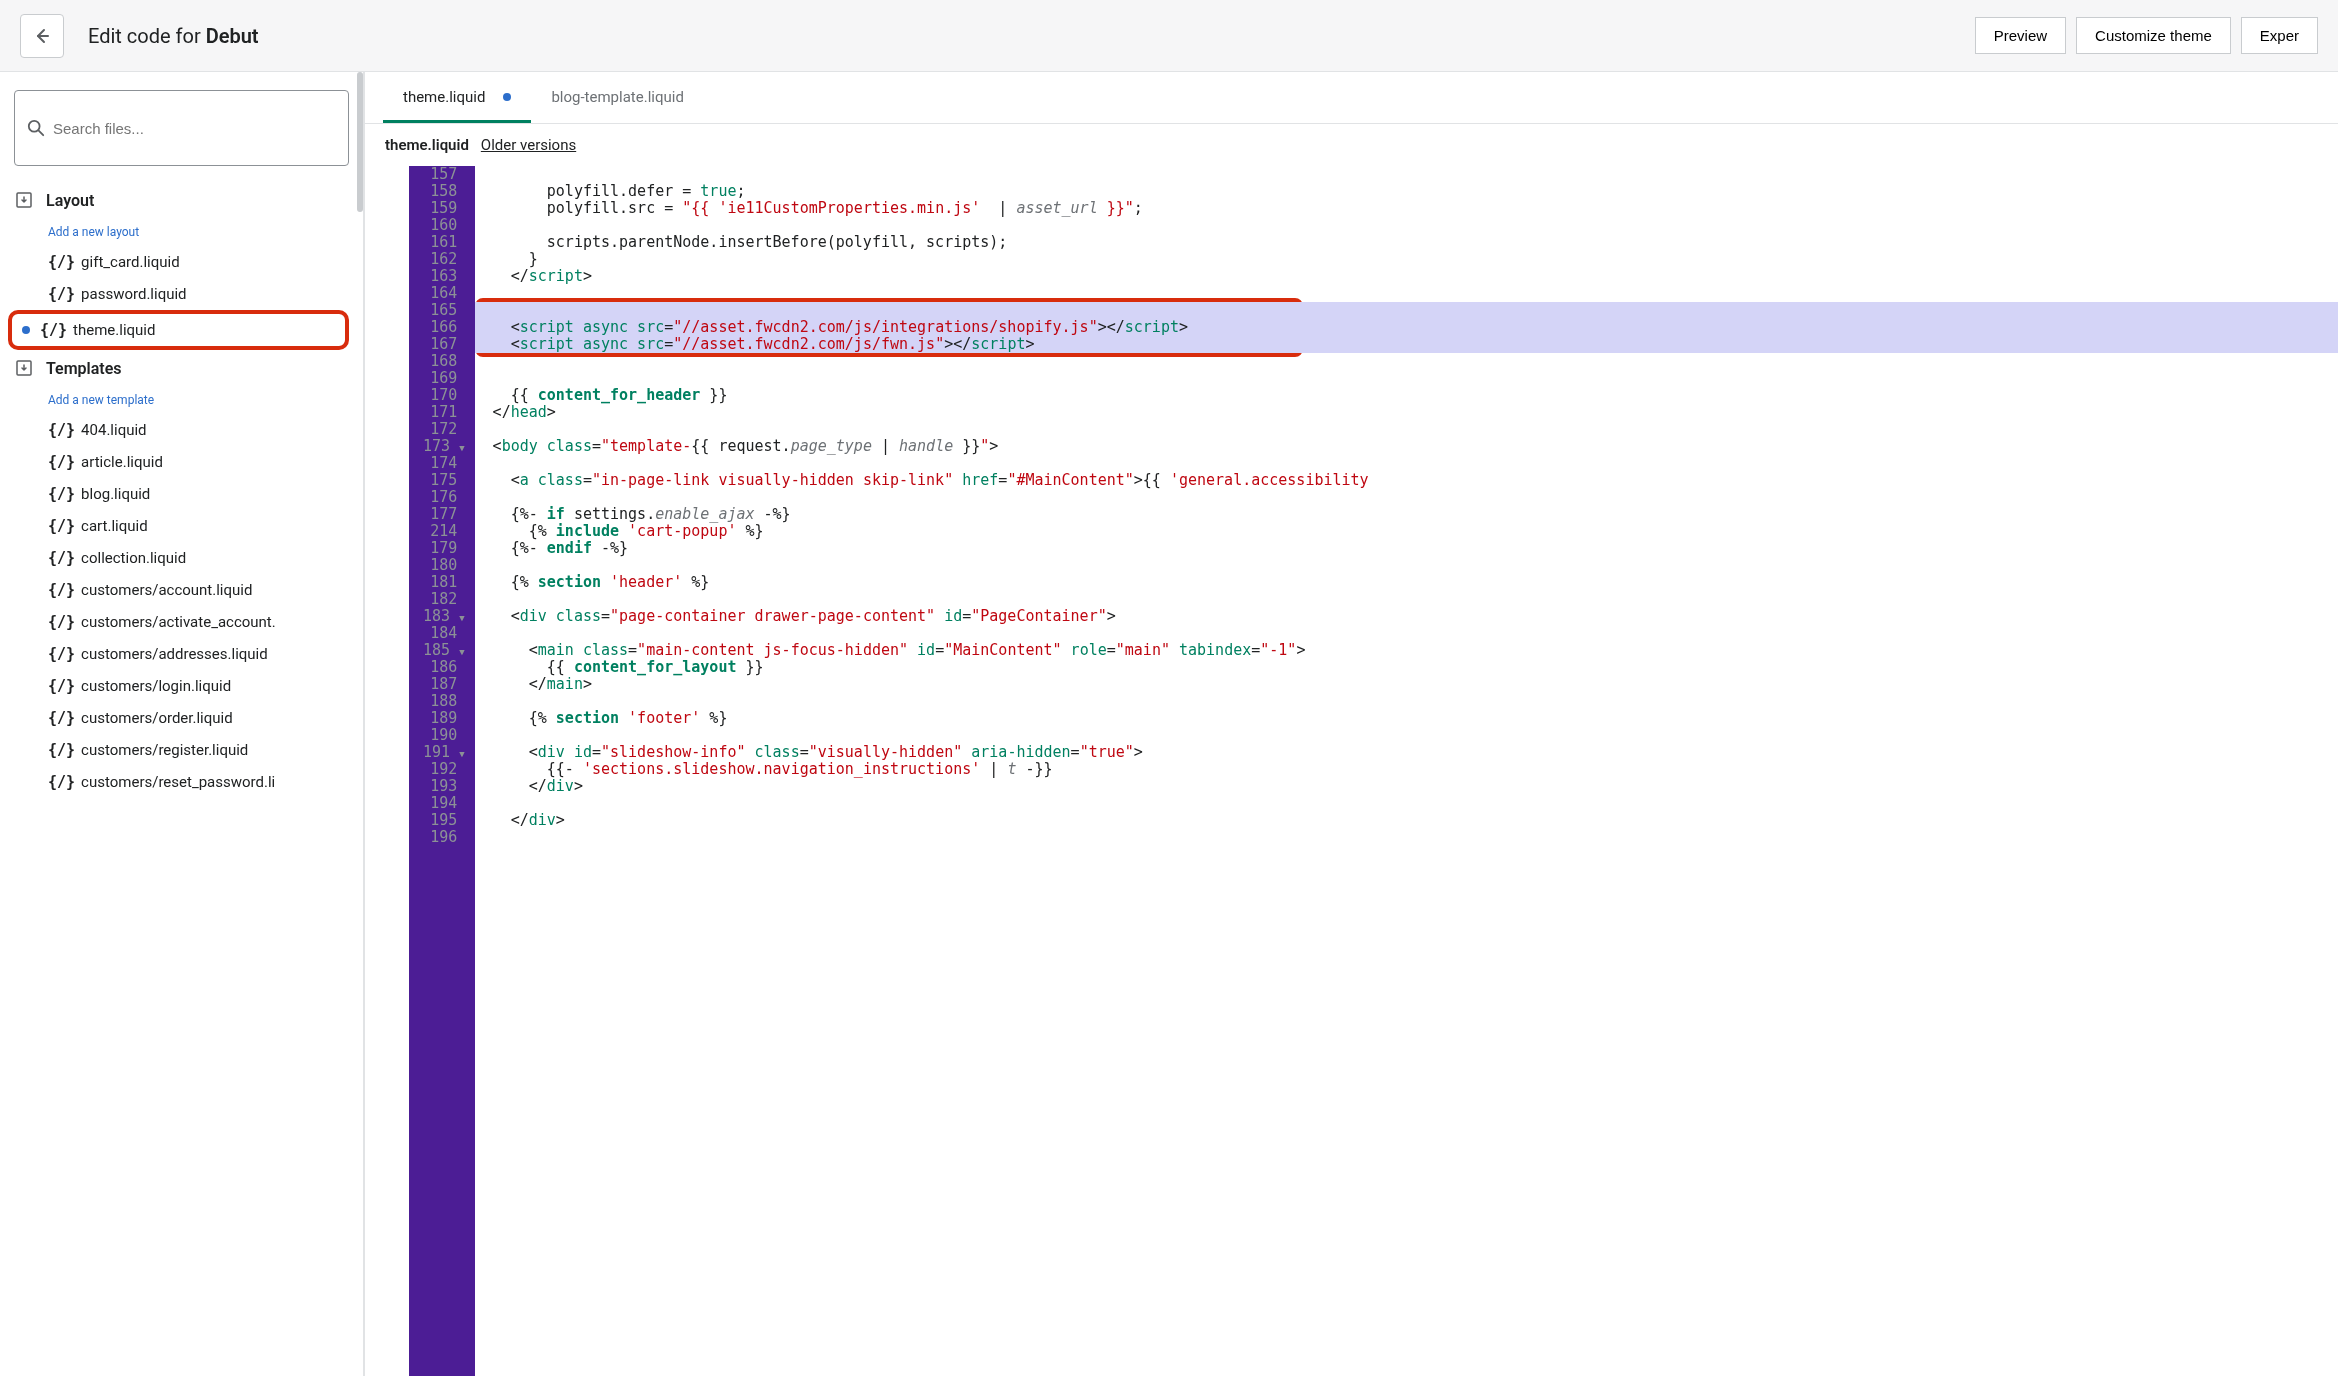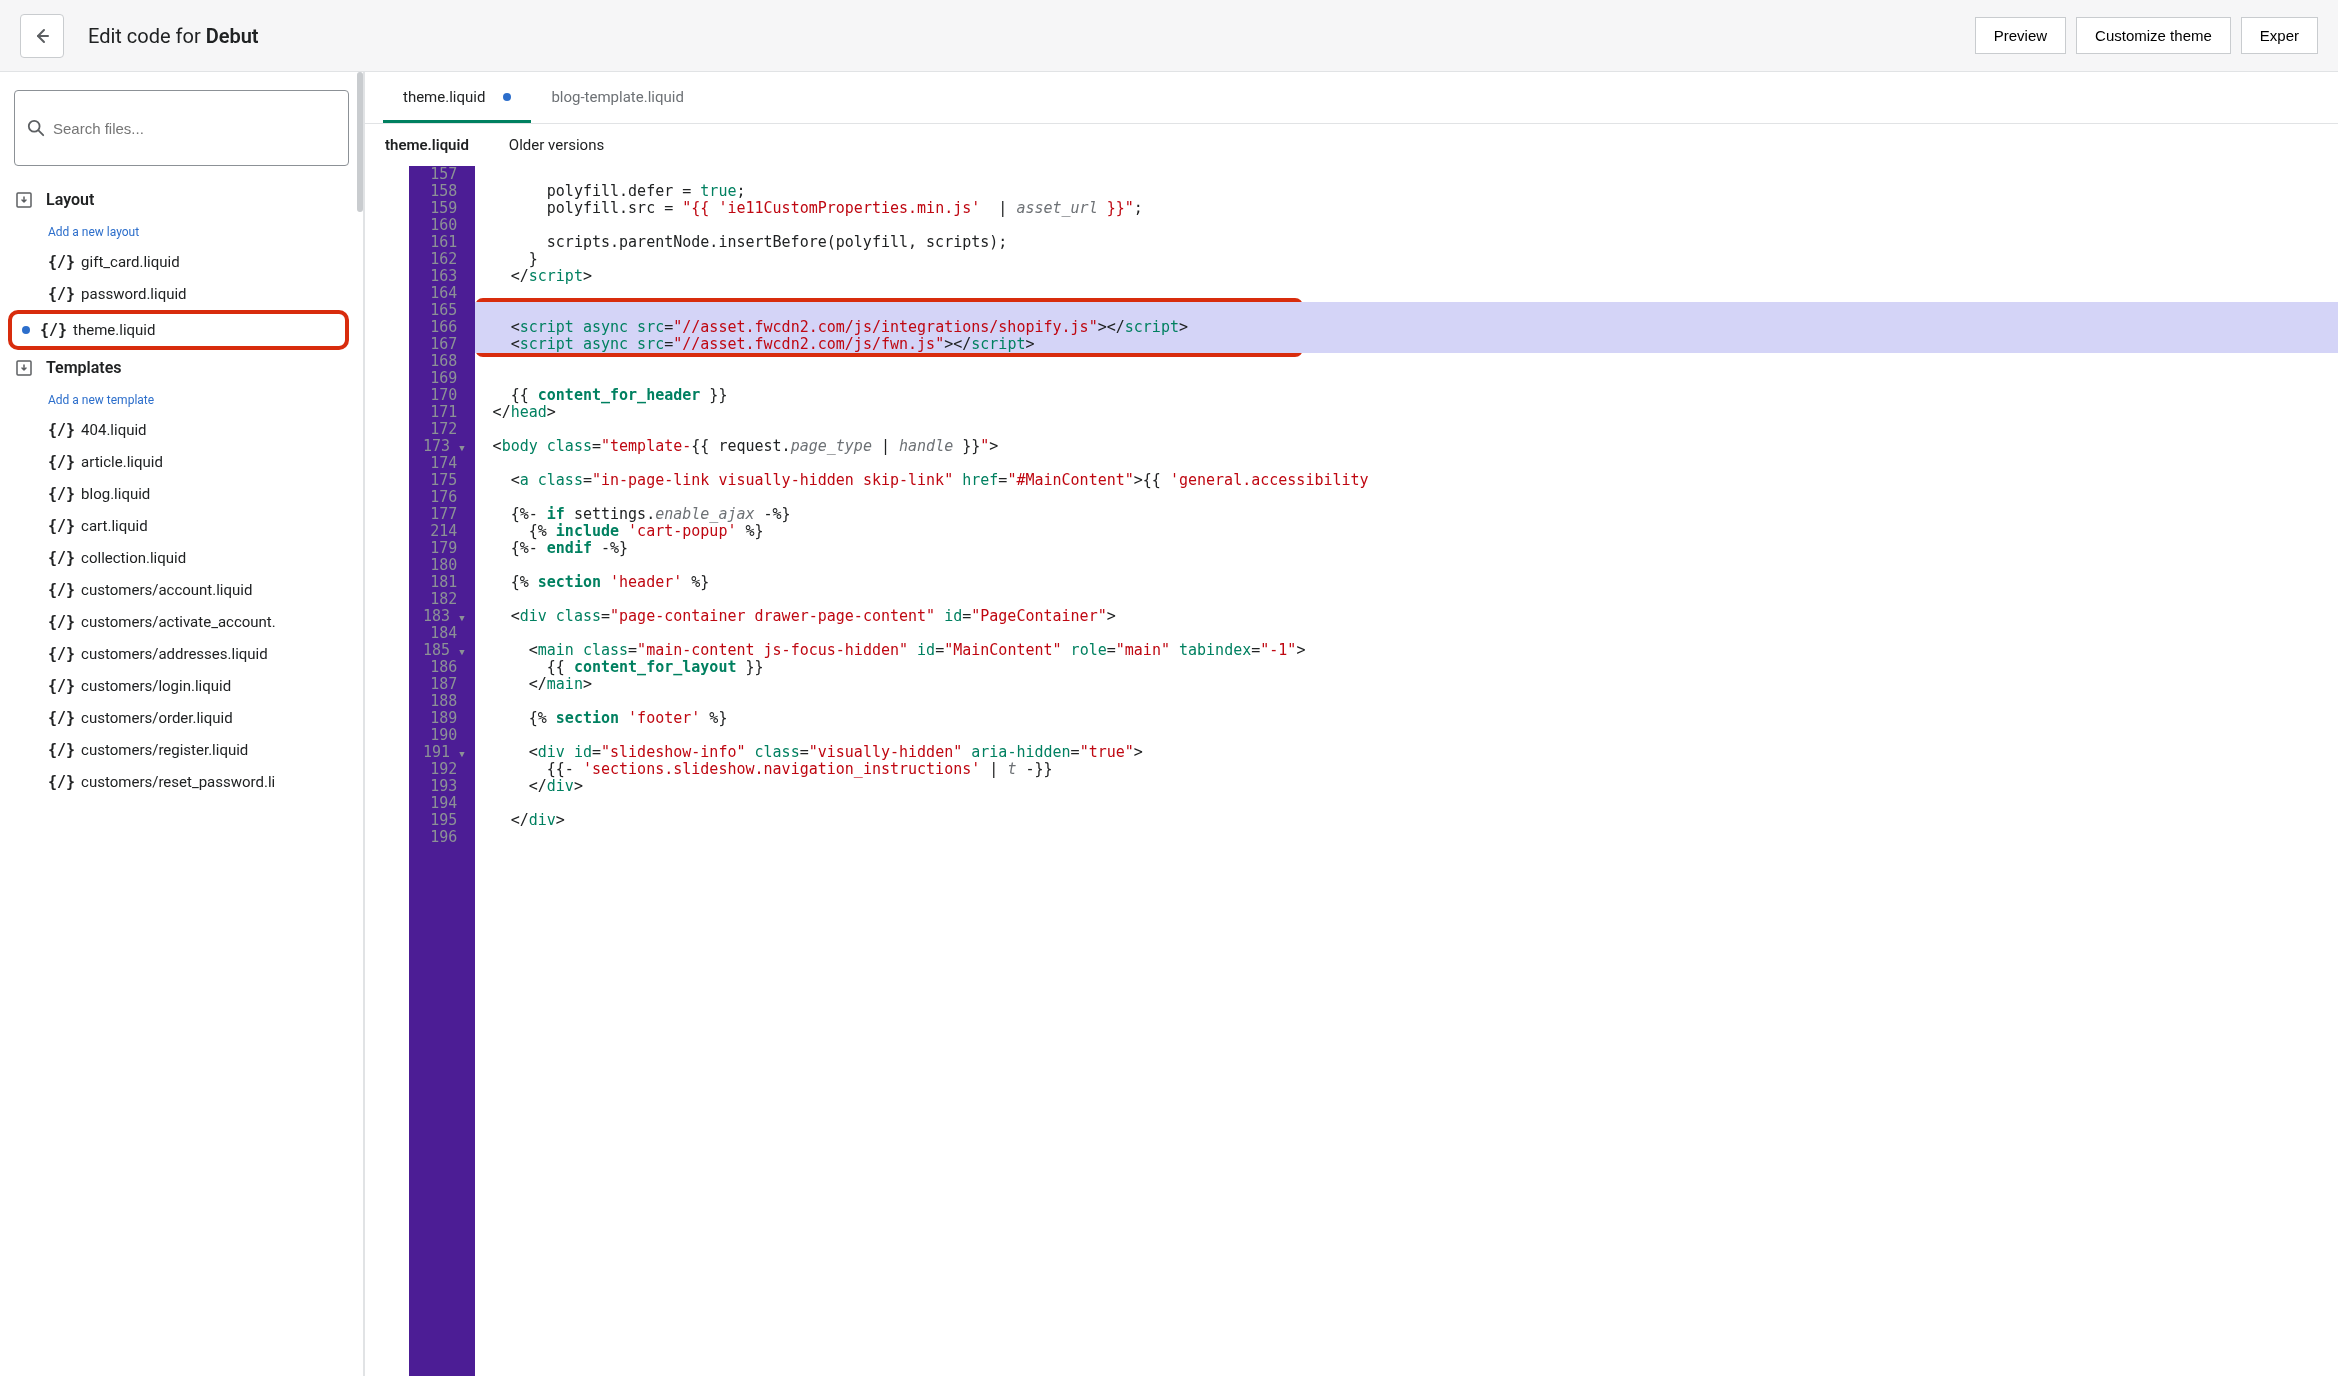--- a/index.html
+++ b/index.html
@@ -11,39 +11,39 @@
 .page-title strong { font-weight: 600; }
 .hdr-btn { padding: 9px 18px; border: 1px solid #c9cccf; border-radius: 0; background: #fff; font-size: 15px; margin-left: 10px; cursor: pointer; }
 
 .main { display: flex; height: calc(100vh - 62px); }
 .sidebar { width: 364px; background: #fff; border-right: 1px solid #e1e3e5; padding: 18px 14px; overflow-y: auto; position: relative; }
 .sidebar::after { content: ""; position: absolute; top: 0; right: 0; width: 6px; height: 140px; background: #c9cccf; border-radius: 3px; }
 
 .search-box { display: flex; align-items: center; border: 1px solid #8c9196; border-radius: 4px; padding: 28px 12px; margin-bottom: 16px; }
 .search-box input { border: none; outline: none; font-size: 15px; flex: 1; margin-left: 8px; }
 
-.section-header { display: flex; align-items: flex-start; padding: 8px 0; font-weight: 600; font-size: 16px; }
+.section-header { display: flex; align-items: center; padding: 8px 0; font-weight: 600; font-size: 16px; }
 .section-header svg { margin-right: 12px; }
 
 .link-item { padding: 7px 0 7px 34px; font-size: 12px; }
 .link-item.action { color: #2c6ecb; cursor: pointer; }
 .file-item { display: flex; align-items: center; padding: 7px 0 7px 34px; font-size: 15px; cursor: pointer; }
 .file-item .dot { width: 8px; height: 8px; border-radius: 50%; background: #2c6ecb; margin-right: 10px; }
 .file-icon { font-family: monospace; font-weight: 600; margin-right: 6px; font-size: 15px; color: #202223; }
 .highlighted { border: 4px solid #d82c0d; border-radius: 10px; margin-left: -6px; padding-left: 10px; }
 
 .editor { flex: 1; background: #fff; display: flex; flex-direction: column; border-left: 1px solid #e1e3e5; overflow: hidden; }
 .tabs { display: flex; padding: 0 18px; border-bottom: 1px solid #e1e3e5; }
 .tab { padding: 16px 20px 14px; font-size: 15px; color: #6d7175; cursor: pointer; display: flex; align-items: center; border-bottom: 3px solid transparent; }
 .tab.active { color: #202223; border-bottom-color: #008060; }
 .tab .dot { width: 8px; height: 8px; border-radius: 50%; background: #2c6ecb; margin-left: 18px; }
 
 .file-bar { padding: 12px 20px; font-size: 15px; display: flex; align-items: center; gap: 12px; }
 .file-bar .fname { font-weight: 600; }
-.file-bar .older { cursor: pointer; margin-left: 28px; }
+.file-bar .older { text-decoration: underline; cursor: pointer; }
 
 .code-area { flex: 1; overflow: auto; display: flex; font-family: "SF Mono", Monaco, Menlo, Consolas, monospace; font-size: 15px; line-height: 17px; position: relative; }
 .gutter { background: #4c1d95; padding: 0 10px 0 14px; text-align: center; color: #8c9196; user-select: none; margin-left: 44px; }
 .gutter .ln { height: 17px; }
 .code-lines { flex: 1; position: relative; }
 .code-line { height: 17px; white-space: pre; position: relative; }
 .code-line.selected { background: #d4d4f7; }
 
 .red-box { position: absolute; border: 5px solid #d82c0d; border-radius: 8px; pointer-events: none; }
 .tag { color: #008060; }

